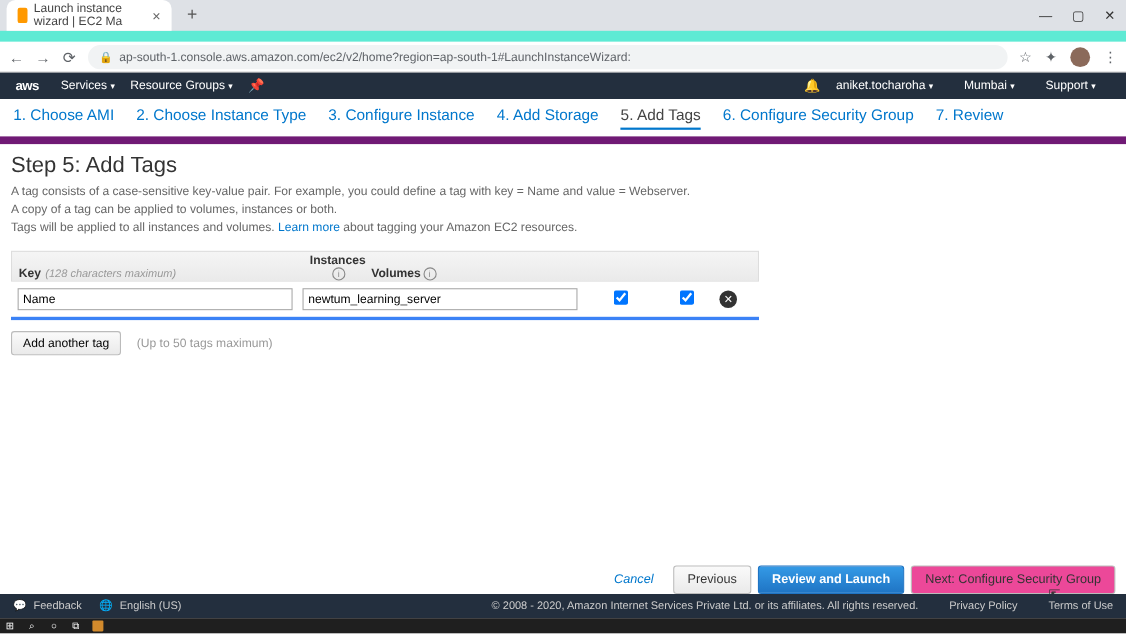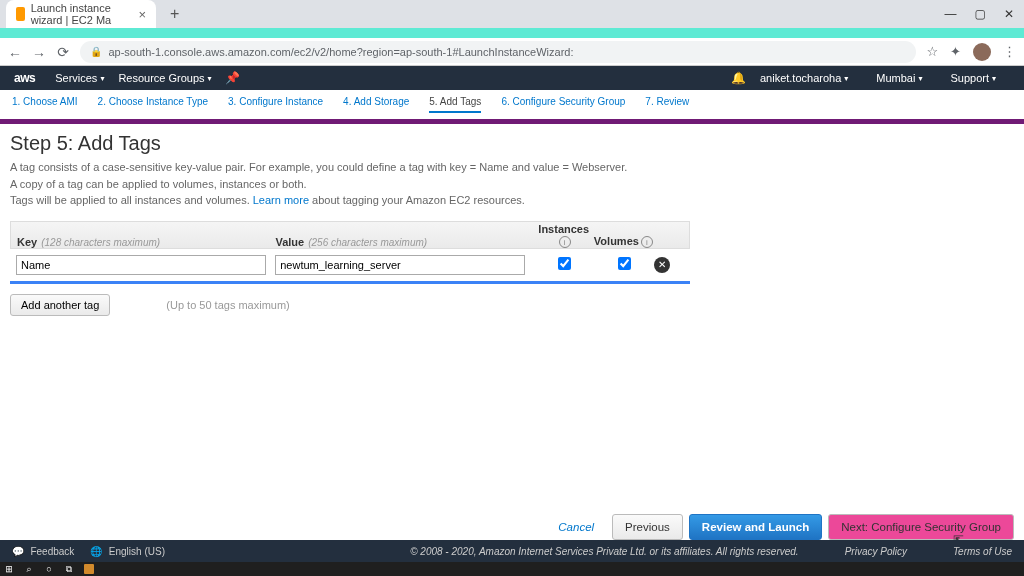--- a/index.html
+++ b/index.html
@@ -23,21 +23,21 @@
 
 .aws-header { background: #232f3e; height: 24px; display: flex; align-items: center; padding: 0 14px; color: #fff; font-size: 11px; }
 .aws-logo { font-weight: bold; font-size: 12px; letter-spacing: -0.5px; margin-right: 20px; color: #fff; }
 .hdr-item { margin-right: 14px; display: flex; align-items: center; gap: 3px; cursor: pointer; }
 .hdr-item .caret { font-size: 8px; }
 .pin { font-size: 12px; }
 .hdr-right { margin-left: auto; display: flex; align-items: center; gap: 14px; }
 .bell { font-size: 12px; }
 
 
-.steps { display: flex; gap: 20px; padding: 6px 12px; border-bottom: 5px solid #701a75; font-size: 10px; }
+.steps { display: flex; gap: 20px; padding: 6px 12px; border-bottom: 7px solid #701a75; font-size: 14px; }
 .step { color: #07c; cursor: pointer; }
 .step.active { color: #444; border-bottom: 2px solid #07c; padding-bottom: 4px; }
 
 
 .content { padding: 8px 10px; }
 h1 { font-size: 20px; font-weight: 300; color: #333; margin-bottom: 4px; }
 .desc { font-size: 11px; color: #666; line-height: 1.5; }
 .desc a { color: #07c; text-decoration: none; }
 
 
@@ -50,35 +50,35 @@
 .col-del { width: 30px; text-align: center; }
 .thead .hint { color: #999; font-style: italic; font-size: 10px; margin-left: 4px; }
 .info-ic { display: inline-block; width: 12px; height: 12px; border: 1px solid #888; border-radius: 50%; font-size: 8px; line-height: 11px; text-align: center; color: #888; margin-left: 2px; }
 .trow { display: flex; align-items: center; padding: 6px 6px; border-bottom: 3px solid #3b82f6; }
 .trow input[type=text] { width: 250px; height: 20px; border: 1px solid #aaa; padding: 0 4px; font-size: 11px; }
 .trow input[type=checkbox] { margin: 0 auto; }
 .del-btn { width: 16px; height: 16px; border-radius: 50%; background: #333; color: #fff; font-size: 10px; display: flex; align-items: center; justify-content: center; cursor: pointer; }
 
 .add-row { margin-top: 10px; display: flex; align-items: center; gap: 14px; }
 .add-btn { background: linear-gradient(#fafafa, #eaeaea); border: 1px solid #bbb; padding: 4px 10px; font-size: 11px; border-radius: 3px; cursor: pointer; }
-.add-hint { color: #999; font-size: 11px; margin-left: 42px; }
+.add-hint { color: #999; font-size: 11px; }
 
 
 .actions { position: absolute; bottom: 36px; right: 10px; display: flex; gap: 6px; align-items: center; }
 .btn { padding: 6px 12px; font-size: 11.5px; border-radius: 3px; cursor: pointer; border: 1px solid #bbb; background: linear-gradient(#fafafa, #eaeaea); }
 .btn.link { border: none; background: none; color: #07c; font-style: italic; }
 .btn.primary { background: linear-gradient(#349ae6, #1f74c4); border-color: #1f74c4; color: #fff; font-weight: bold; }
 .btn.hover { background: #ec4899; }
 .cursor-ptr { position: absolute; bottom: 28px; right: 60px; font-size: 13px; }
 
 
 .footer { position: absolute; bottom: 14px; left: 0; right: 0; height: 22px; background: #232f3e; color: #ccc; display: flex; align-items: center; padding: 0 12px; font-size: 10px; }
 .footer .fl { display: flex; align-items: center; gap: 6px; margin-right: 16px; }
-.footer .fr { margin-left: auto; display: flex; gap: 14px; align-items: center; font-style: italic; }
-.footer a { color: #ccc; text-decoration: none; margin-left: 32px; }
+.footer .fr { margin-left: auto; display: flex; gap: 28px; align-items: center; }
+.footer a { color: #ccc; text-decoration: none; }
 
 
 .taskbar { position: absolute; bottom: 0; left: 0; right: 0; height: 14px; background: #1f1f1f; display: flex; align-items: center; gap: 10px; padding-left: 4px; }
 .taskbar .tb { width: 10px; height: 10px; color: #fff; font-size: 9px; text-align: center; }
 .taskbar .tb.win { color: #fff; }
 .taskbar .tb.active { background: #d28a2c; border-radius: 1px; }
 </style>
 </head>
 <body>
 
@@ -157,21 +157,20 @@
     <div>A tag consists of a case-sensitive key-value pair. For example, you could define a tag with key = Name and value = Webserver.</div>
     <div>A copy of a tag can be applied to volumes, instances or both.</div>
     <div>
       <span>Tags will be applied to all instances and volumes. </span><a href="#">Learn more</a><span> about tagging your Amazon EC2 resources.</span>
     </div>
   </div>
 
   <div class="tag-table">
     <div class="thead">
       <div class="col-key"><b>Key</b><span class="hint">(128 characters maximum)</span></div>
-      <div class="col-val"><b>Value</b><span class="hint">(256 characters maximum)</span></div>
       <div class="col-inst"><b>Instances</b><span class="info-ic">i</span></div>
       <div class="col-vol"><b>Volumes</b><span class="info-ic">i</span></div>
       <div class="col-del"></div>
     </div>
     <div class="trow">
       <div class="col-key"><input type="text" value="Name" style=""></div>
       <div class="col-val"><input type="text" value="newtum_learning_server" style=""></div>
       <div class="col-inst"><input type="checkbox" checked="" style=""></div>
       <div class="col-vol"><input type="checkbox" checked="" style=""></div>
       <div class="col-del">

